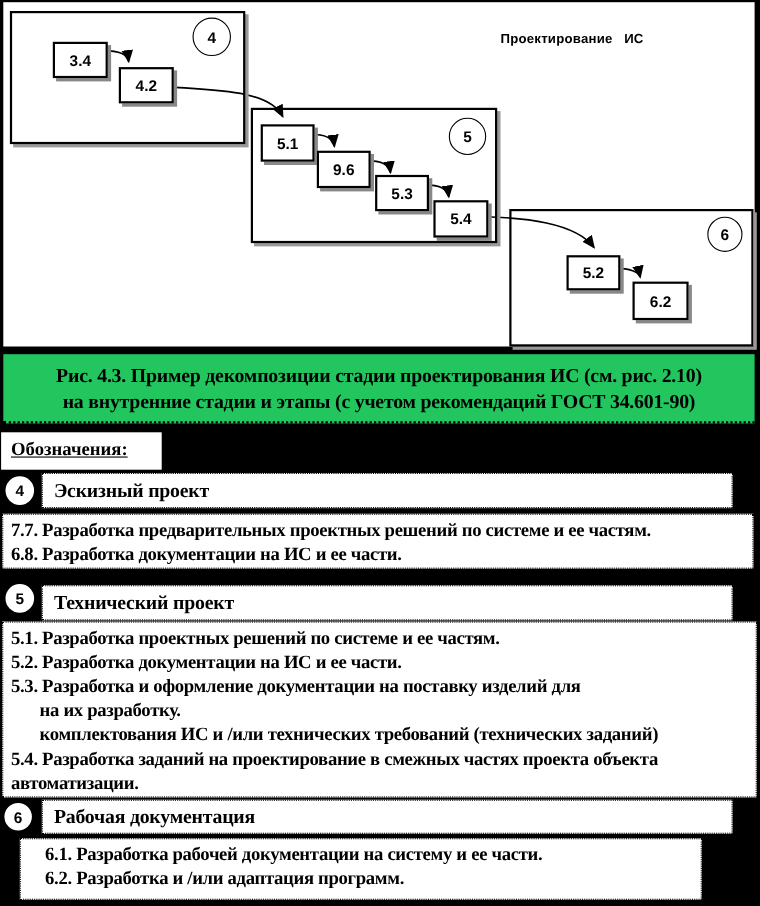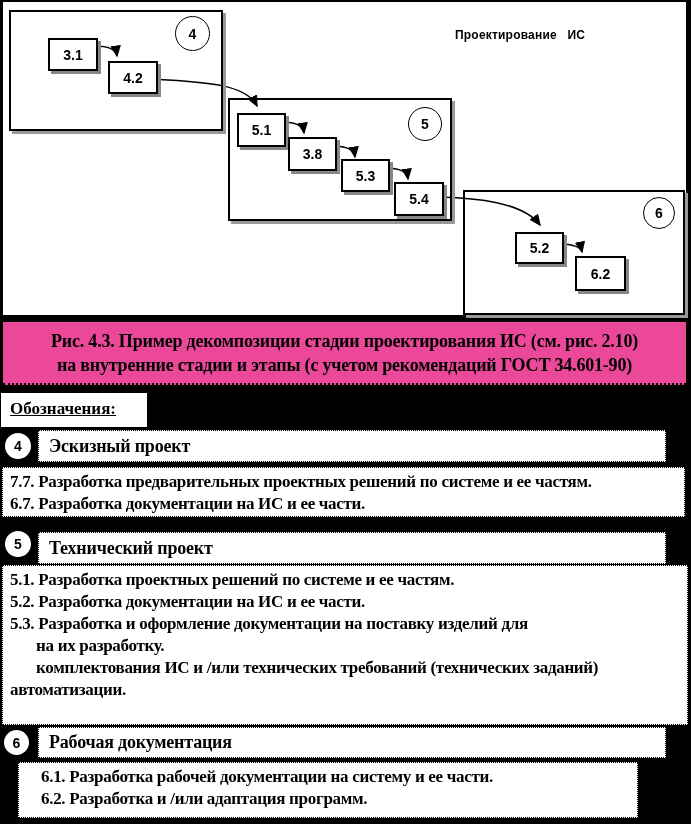--- a/index.html
+++ b/index.html
@@ -20,21 +20,21 @@
     font:bold 14px "Liberation Sans", sans-serif;
     display:flex; align-items:center; justify-content:center;
   }
   .dcircle {
     position:absolute; background:#fff; border:1.5px solid #000; border-radius:50%;
     font:bold 14px "Liberation Sans", sans-serif;
     display:flex; align-items:center; justify-content:center;
   }
   
   .caption {
-    position:absolute; left:3px; top:322px; width:683px; height:63px; background:#ec4899;
+    position:absolute; left:3px; top:322px; width:683px; height:63px; background:#22c55e;
     border-bottom:2px dotted #000; box-sizing:border-box;
     text-align:center; font-weight:bold; font-size:18px; line-height:24px; padding-top:7px;
     letter-spacing:-0.2px;
   }
   
   .legend-label {
     position:absolute; left:1px; top:393px; width:146px; height:34px; background:#fff;
     font-weight:bold; font-size:17px; box-sizing:border-box;
   }
   .legend-label span { display:inline-block; margin:6px 0 0 9px; text-decoration:underline; }
@@ -81,35 +81,35 @@
       </g>
     </svg>
 
     <div class="diagram-title">Проектирование ИС</div>
 
     <div class="stage" style="left:6px; top:8px; width:210px; height:117px;"></div>
     <div class="dcircle" style="left:172px; top:14px; width:33px; height:33px;">
       <span>4</span>
     </div>
     <div class="node" style="left:45px; top:36px; width:46px; height:29px;">
-      <span>3.1</span>
+      <span>3.4</span>
     </div>
     <div class="node" style="left:105px; top:59px; width:46px; height:29px;align-items:center;">
       <span>4.2</span>
     </div>
 
     <div class="stage" style="left:225px; top:96px; width:220px; height:119px;"></div>
     <div class="dcircle" style="left:405px; top:105px; width:32px; height:32px;">
       <span>5</span>
     </div>
     <div class="node" style="left:234px; top:111px; width:45px; height:30px;">
       <span>5.1</span>
     </div>
     <div class="node" style="left:285px; top:135px; width:45px; height:30px;">
-      <span>3.8</span>
+      <span>9.6</span>
     </div>
     <div class="node" style="left:338px; top:157px; width:45px; height:29px;">
       <span>5.3</span>
     </div>
     <div class="node" style="left:391px; top:180px; width:46px; height:30px;">
       <span>5.4</span>
     </div>
 
     <div class="stage" style="left:460px; top:188px; width:218px; height:121px;"></div>
     <div class="dcircle" style="left:640px; top:195px; width:30px; height:30px;">
@@ -133,35 +133,36 @@
   </div>
 
   <div class="hcircle" style="left:3px; top:431px; width:30px; height:30px;">
     <span>4</span>
   </div>
   <div class="hdr-bar" style="left:38px; top:430px; width:628px; height:32px;">
     <span>Эскизный проект</span>
   </div>
   <div class="items" style="left:2px; top:467px; width:683px; height:50px;">
       <div class="item-line">7.7. Разработка предварительных проектных решений по системе и ее частям.</div>
-      <div class="item-line">6.7. Разработка документации на ИС и ее части.</div>
+      <div class="item-line">6.8. Разработка документации на ИС и ее части.</div>
     </div>
 
   <div class="hcircle" style="left:3px; top:529px; width:30px; height:30px;">
     <span>5</span>
   </div>
   <div class="hdr-bar" style="left:38px; top:532px; width:628px; height:32px;">
     <span>Технический проект</span>
   </div>
   <div class="items" style="left:2px; top:565px; width:686px; height:160px;">
       <div class="item-line">5.1. Разработка проектных решений по системе и ее частям.</div>
       <div class="item-line">5.2. Разработка документации на ИС и ее части.</div>
       <div class="item-line">5.3. Разработка и оформление документации на поставку изделий для</div>
       <div class="item-line ind">на их разработку.</div>
       <div class="item-line ind">комплектования ИС и /или технических требований (технических заданий)</div>
+      <div class="item-line">5.4. Разработка заданий на проектирование в смежных частях проекта объекта</div>
       <div class="item-line">автоматизации.</div>
     </div>
 
   <div class="hcircle" style="left:2px; top:728px; width:29px; height:29px;">
     <span>6</span>
   </div>
   <div class="hdr-bar" style="left:38px; top:727px; width:628px; height:31px;">
     <span>Рабочая документация</span>
   </div>
   <div class="items items-6" style="left:18px; top:762px; width:620px; height:56px;">

